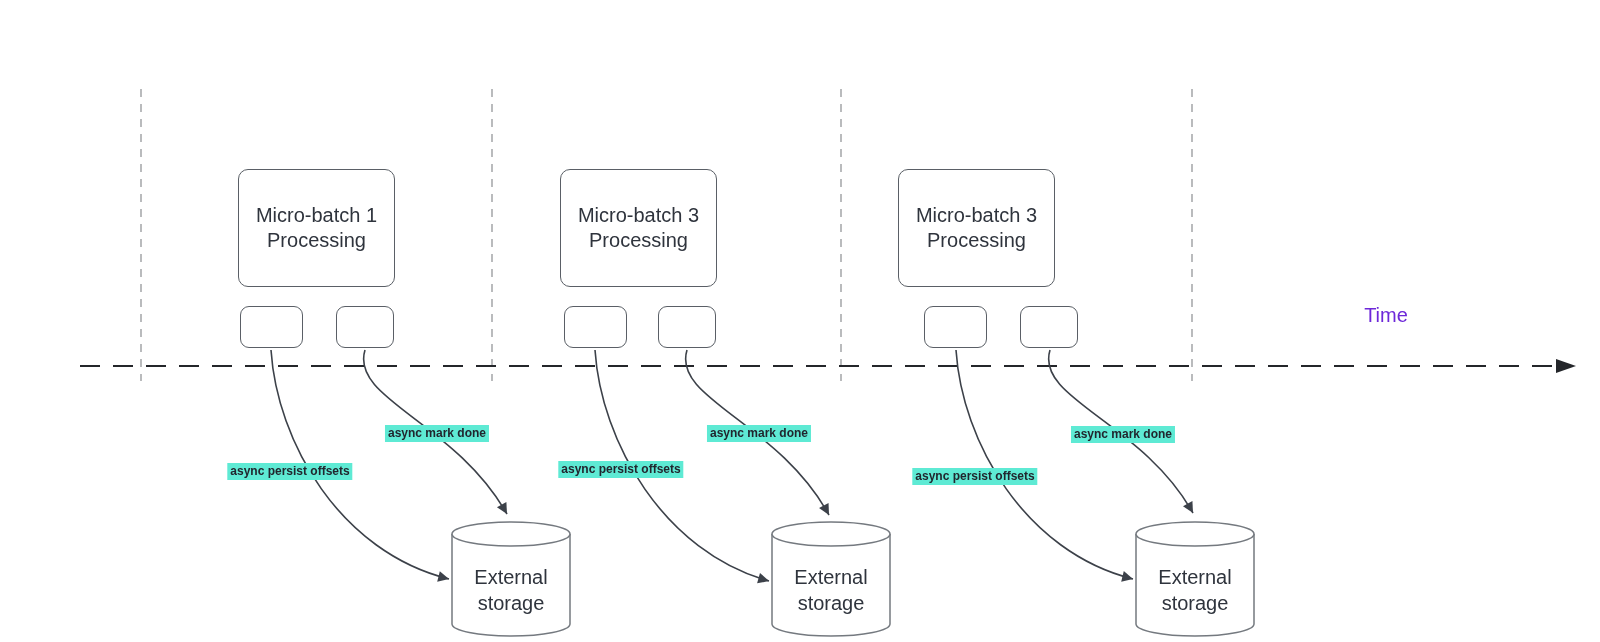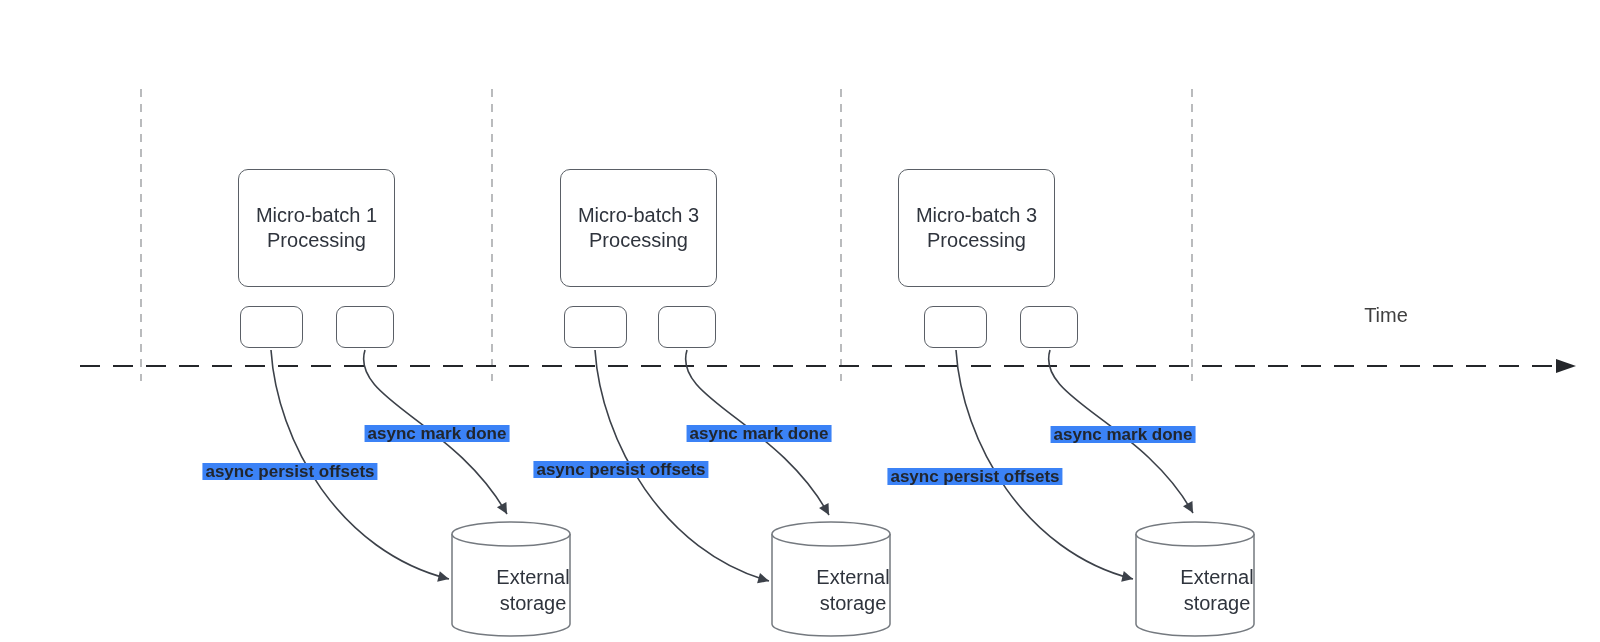--- a/index.html
+++ b/index.html
@@ -43,48 +43,47 @@
     box-sizing: border-box;
   }
   .mini-box.left  { width: 63px; }
   .mini-box.right { width: 58px; }
 
   .arrow-label {
     position: absolute;
     transform: translateX(-50%);
     white-space: nowrap;
     font-weight: bold;
-    font-size: 17px;
+    font-size: 12px;
     line-height: 17px;
     color: #21262e;
-    background: #3b82f6;
+    background: #5eead4;
     padding: 0 3px;
   }
   .storage-label {
     position: absolute;
     top: 503px;
     width: 118px;
     height: 86px;
     display: flex;
     flex-direction: column;
     align-items: center;
     justify-content: center;
     font-size: 20px;
     line-height: 26px;
     text-align: center;
     color: #2f343d;
-    padding-left: 22px;
   }
   .time-label {
     position: absolute;
     left: 1386px;
     top: 260px;
     transform: translateX(-50%);
     font-size: 20px;
-    color: #404040;
+    color: #6d28d9;
     white-space: nowrap;
   }
 </style>
 </head>
 <body>
 
 <div class="canvas">
 
   <svg class="layer-svg" width="1600" height="642" viewBox="0 0 1600 642">
     <defs>

